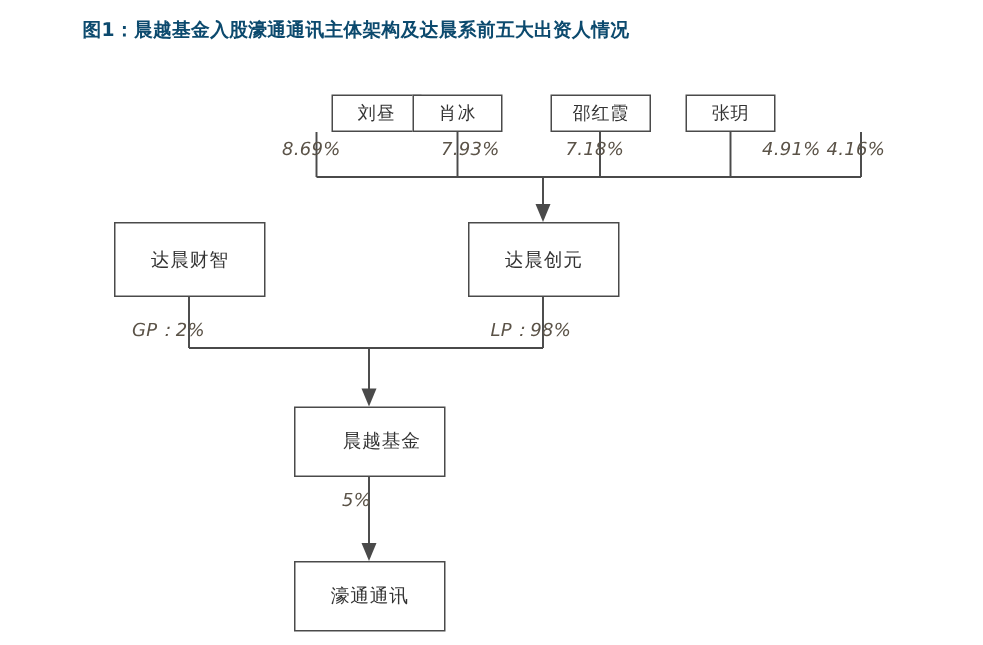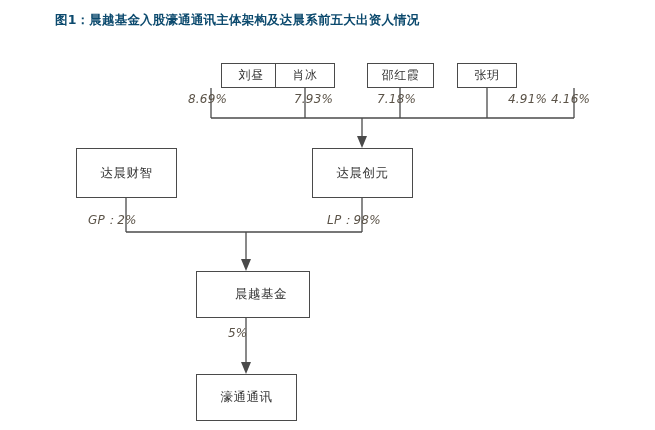--- a/index.html
+++ b/index.html
@@ -116,21 +116,21 @@
   <div class="node org" style="left:76px; top:148px; width:101px; height:50px;">
     <span>达晨财智</span>
   </div>
   <div class="node org" style="left:312px; top:148px; width:101px; height:50px;">
     <span>达晨创元</span>
   </div>
 
   <div class="edge-label" style="left:88px; top:212px;">GP：2%</div>
   <div class="edge-label" style="left:327px; top:212px;">LP：98%</div>
 
-  <div class="node org" style="left:196px; top:271px; width:114px; height:47px;padding-left:16px;">
+  <div class="node org" style="left:196px; top:271px; width:101px; height:47px;padding-left:16px;">
     <span>晨越基金</span>
   </div>
   <div class="edge-label" style="left:228px; top:326px;">5%</div>
 
   <div class="node org" style="left:196px; top:374px; width:101px; height:47px;">
     <span>濠通通讯</span>
   </div>
 
 </div>
 

